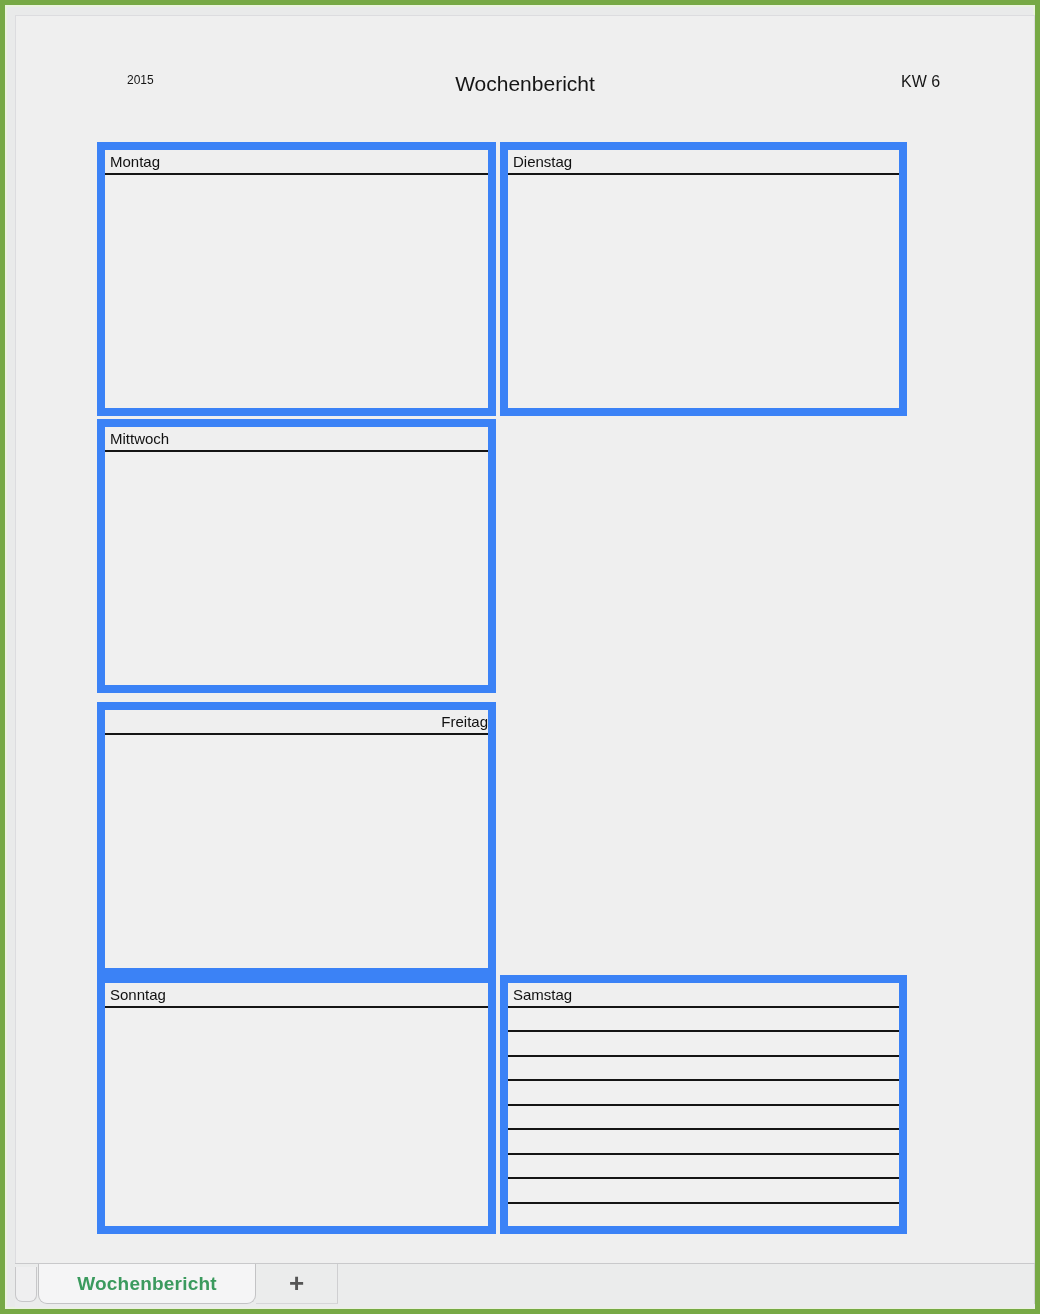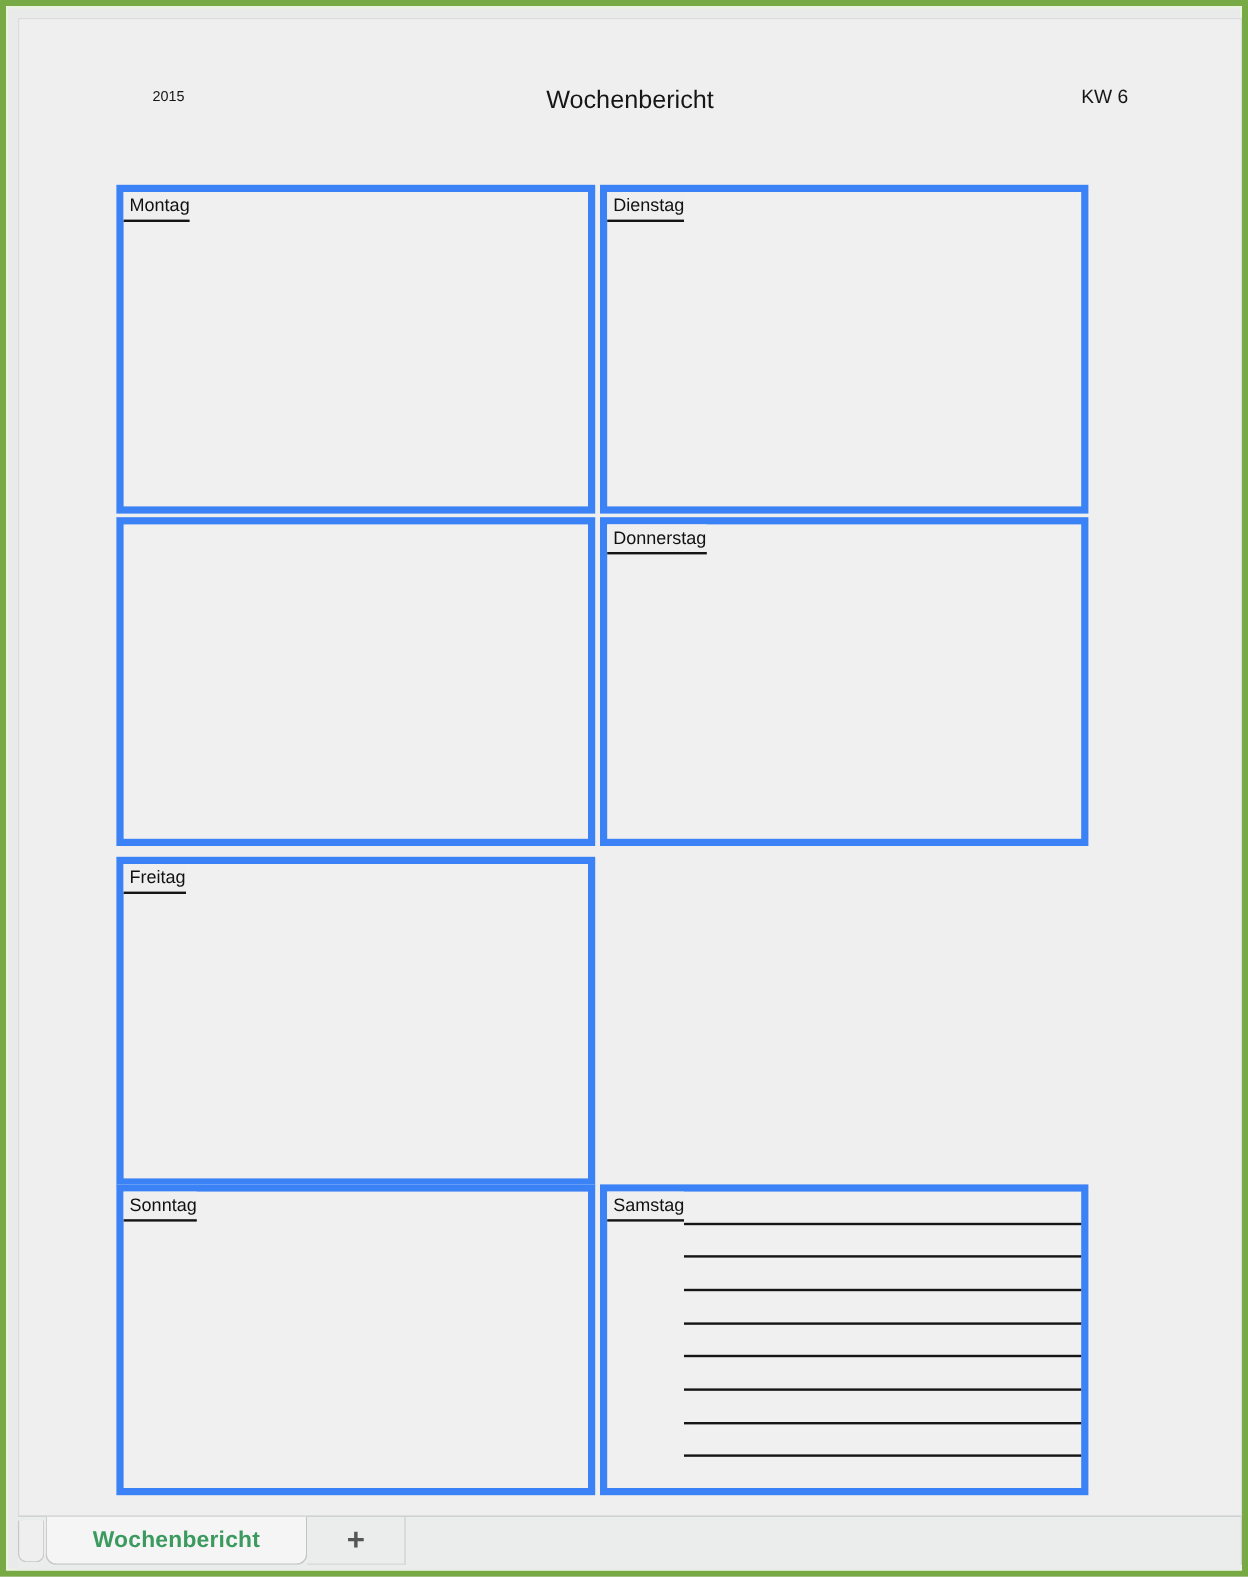--- a/index.html
+++ b/index.html
@@ -26,22 +26,22 @@
   #year  { left:87px;  top:57px; font-size:12px;margin-left:24px; }
   #title { left:0; right:0; top:56px; text-align:center; font-size:21px; }
   #kw    { left:885px; top:57px; font-size:16px; }
 
   
   #grid { position:absolute; left:81px; top:126px; width:810px; height:1092px; }
 
   .cellbox {
     position:absolute;
     background:#f0f0f0;
-    border:6px solid #3b82f6;
-    display:flex; flex-direction:row;margin-top:12px;
+    border:8px solid #3b82f6;
+    display:flex; flex-direction:column;
   }
   .col-l { left:0;   width:399px; }
   .col-r { left:403px; width:407px; }
   .row-1 { top:0;    height:274px; }
   .row-2 { top:277px; height:274px; }
   .row-3 { top:560px; height:274px;text-align:right; }
   .row-4 { top:833px; height:259px; }
 
   .day-header {
     height:25px; flex:none;
@@ -112,24 +112,21 @@
       <div class="cellbox col-l row-1">
         <div class="day-header">Montag</div>
         <div class="day-body"></div>
       </div>
       <div class="cellbox col-r row-1">
         <div class="day-header">Dienstag</div>
         <div class="day-body"></div>
       </div>
 
       <div class="cellbox col-l row-2">
-        <div class="day-body"></div>
-      </div>
-      <div class="cellbox col-r row-2">
-        <div class="day-header">Donnerstag</div>
+        <div class="day-header">Mittwoch</div>
         <div class="day-body"></div>
       </div>
 
       <div class="cellbox col-l row-3">
         <div class="day-header">Freitag</div>
         <div class="day-body"></div>
       </div>
 
       <div class="cellbox col-l row-4">
         <div class="day-header">Sonntag</div>

